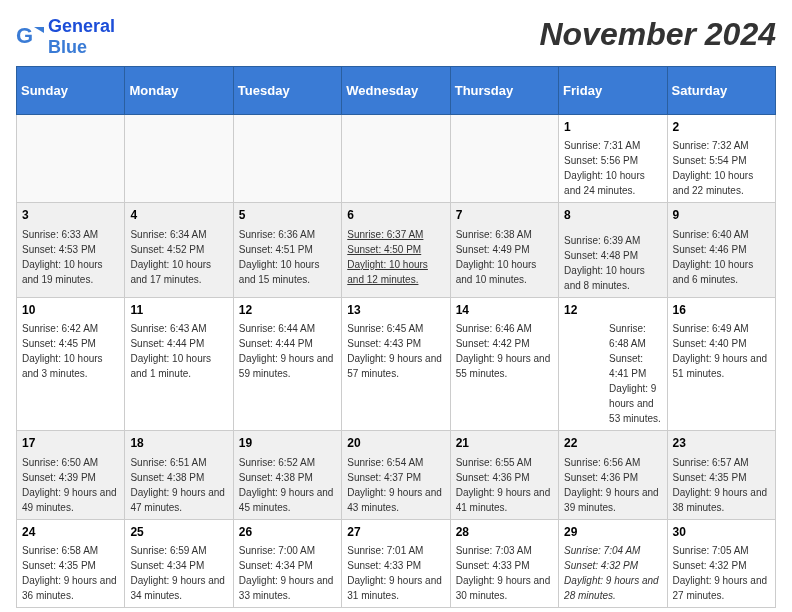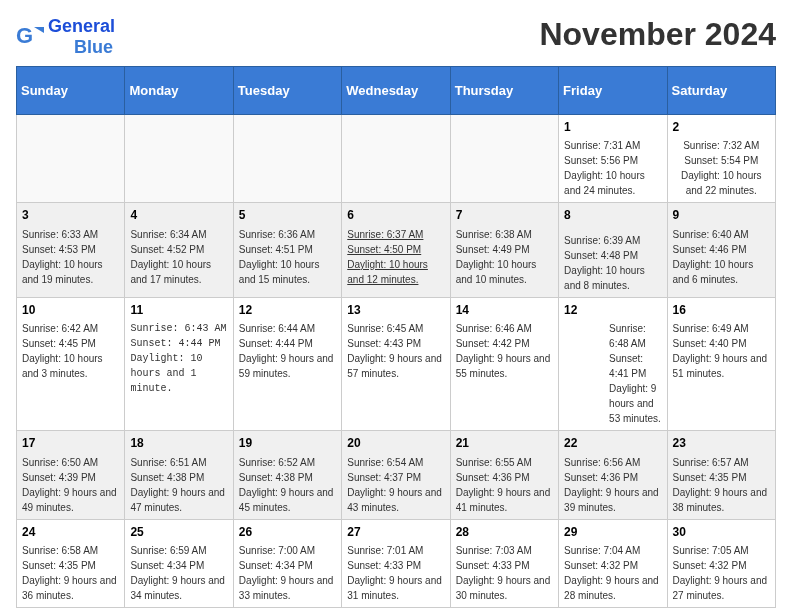--- a/index.html
+++ b/index.html
@@ -25,20 +25,21 @@
       width: 28px;
       height: 28px;
     }
     .title-area {
       text-align: right;
     }
     .month-title {
       font-size: 32px;
       font-weight: bold;
       color: #333;
+      font-style: italic;
     }
     .location-title {
       font-size: 16px;
       color: #555;
     }
     table {
       width: 100%;
       border-collapse: collapse;
       table-layout: fixed;
     }
@@ -82,21 +83,21 @@
 <body>
 
 <div class="header-area">
   <div class="logo">
     <svg class="logo-icon" viewBox="0 0 28 28" xmlns="http://www.w3.org/2000/svg">
       <text x="0" y="20" font-size="22" font-weight="bold" fill="#3a7bd5">G</text>
       <polygon points="18,4 28,10 28,4" fill="#3a7bd5"></polygon>
     </svg>
     <div>
       <span style="font-size:18px;font-weight:bold;color:#1d4ed8;">General</span><br>
-      <span style="font-size:18px;font-weight:bold;color:#3a7bd5;margin-left:26px;">Blue</span>
+      <span style="font-size:18px;font-weight:bold;color:#3a7bd5;">Blue</span>
     </div>
   </div>
   <div class="title-area">
     <div class="month-title">November 2024</div>
   </div>
 </div>
 
 <table>
   <thead>
     <tr>
@@ -117,21 +118,21 @@
         <td class="empty"></td>
         <td class="empty"></td>
         <td>
           <span class="day-number">1</span>
           <div class="day-info" style="white-space: pre-line;">Sunrise: 7:31 AM
 Sunset: 5:56 PM
 Daylight: 10 hours and 24 minutes.</div>
         </td>
         <td>
           <span class="day-number">2</span>
-          <div class="day-info" style="white-space: pre-line; text-align: center;">Sunrise: 7:32 AM
+          <div class="day-info" style="white-space: pre-line;">Sunrise: 7:32 AM
 Sunset: 5:54 PM
 Daylight: 10 hours and 22 minutes.</div>
         </td>
       </tr>
       <tr>
         <td class="shaded">
           <span class="day-number">3</span>
           <div class="day-info" style="white-space: pre-line;">Sunrise: 6:33 AM
 Sunset: 4:53 PM
 Daylight: 10 hours and 19 minutes.</div>
@@ -175,21 +176,21 @@
       </tr>
       <tr>
         <td>
           <span class="day-number">10</span>
           <div class="day-info" style="white-space: pre-line;">Sunrise: 6:42 AM
 Sunset: 4:45 PM
 Daylight: 10 hours and 3 minutes.</div>
         </td>
         <td>
           <span class="day-number">11</span>
-          <div class="day-info" style="white-space: pre-line; font-family: Liberation Mono, monospace;">Sunrise: 6:43 AM
+          <div class="day-info" style="white-space: pre-line;">Sunrise: 6:43 AM
 Sunset: 4:44 PM
 Daylight: 10 hours and 1 minute.</div>
         </td>
         <td>
           <span class="day-number">12</span>
           <div class="day-info" style="white-space: pre-line;">Sunrise: 6:44 AM
 Sunset: 4:44 PM
 Daylight: 9 hours and 59 minutes.</div>
         </td>
         <td>
@@ -287,21 +288,21 @@
 Daylight: 9 hours and 31 minutes.</div>
         </td>
         <td>
           <span class="day-number">28</span>
           <div class="day-info" style="white-space: pre-line;">Sunrise: 7:03 AM
 Sunset: 4:33 PM
 Daylight: 9 hours and 30 minutes.</div>
         </td>
         <td>
           <span class="day-number">29</span>
-          <div class="day-info" style="white-space: pre-line;">Sunrise: 7:04 AM
+          <div class="day-info" style="white-space: pre-line; font-style: italic;">Sunrise: 7:04 AM
 Sunset: 4:32 PM
 Daylight: 9 hours and 28 minutes.</div>
         </td>
         <td>
           <span class="day-number">30</span>
           <div class="day-info" style="white-space: pre-line;">Sunrise: 7:05 AM
 Sunset: 4:32 PM
 Daylight: 9 hours and 27 minutes.</div>
         </td>
       </tr>

